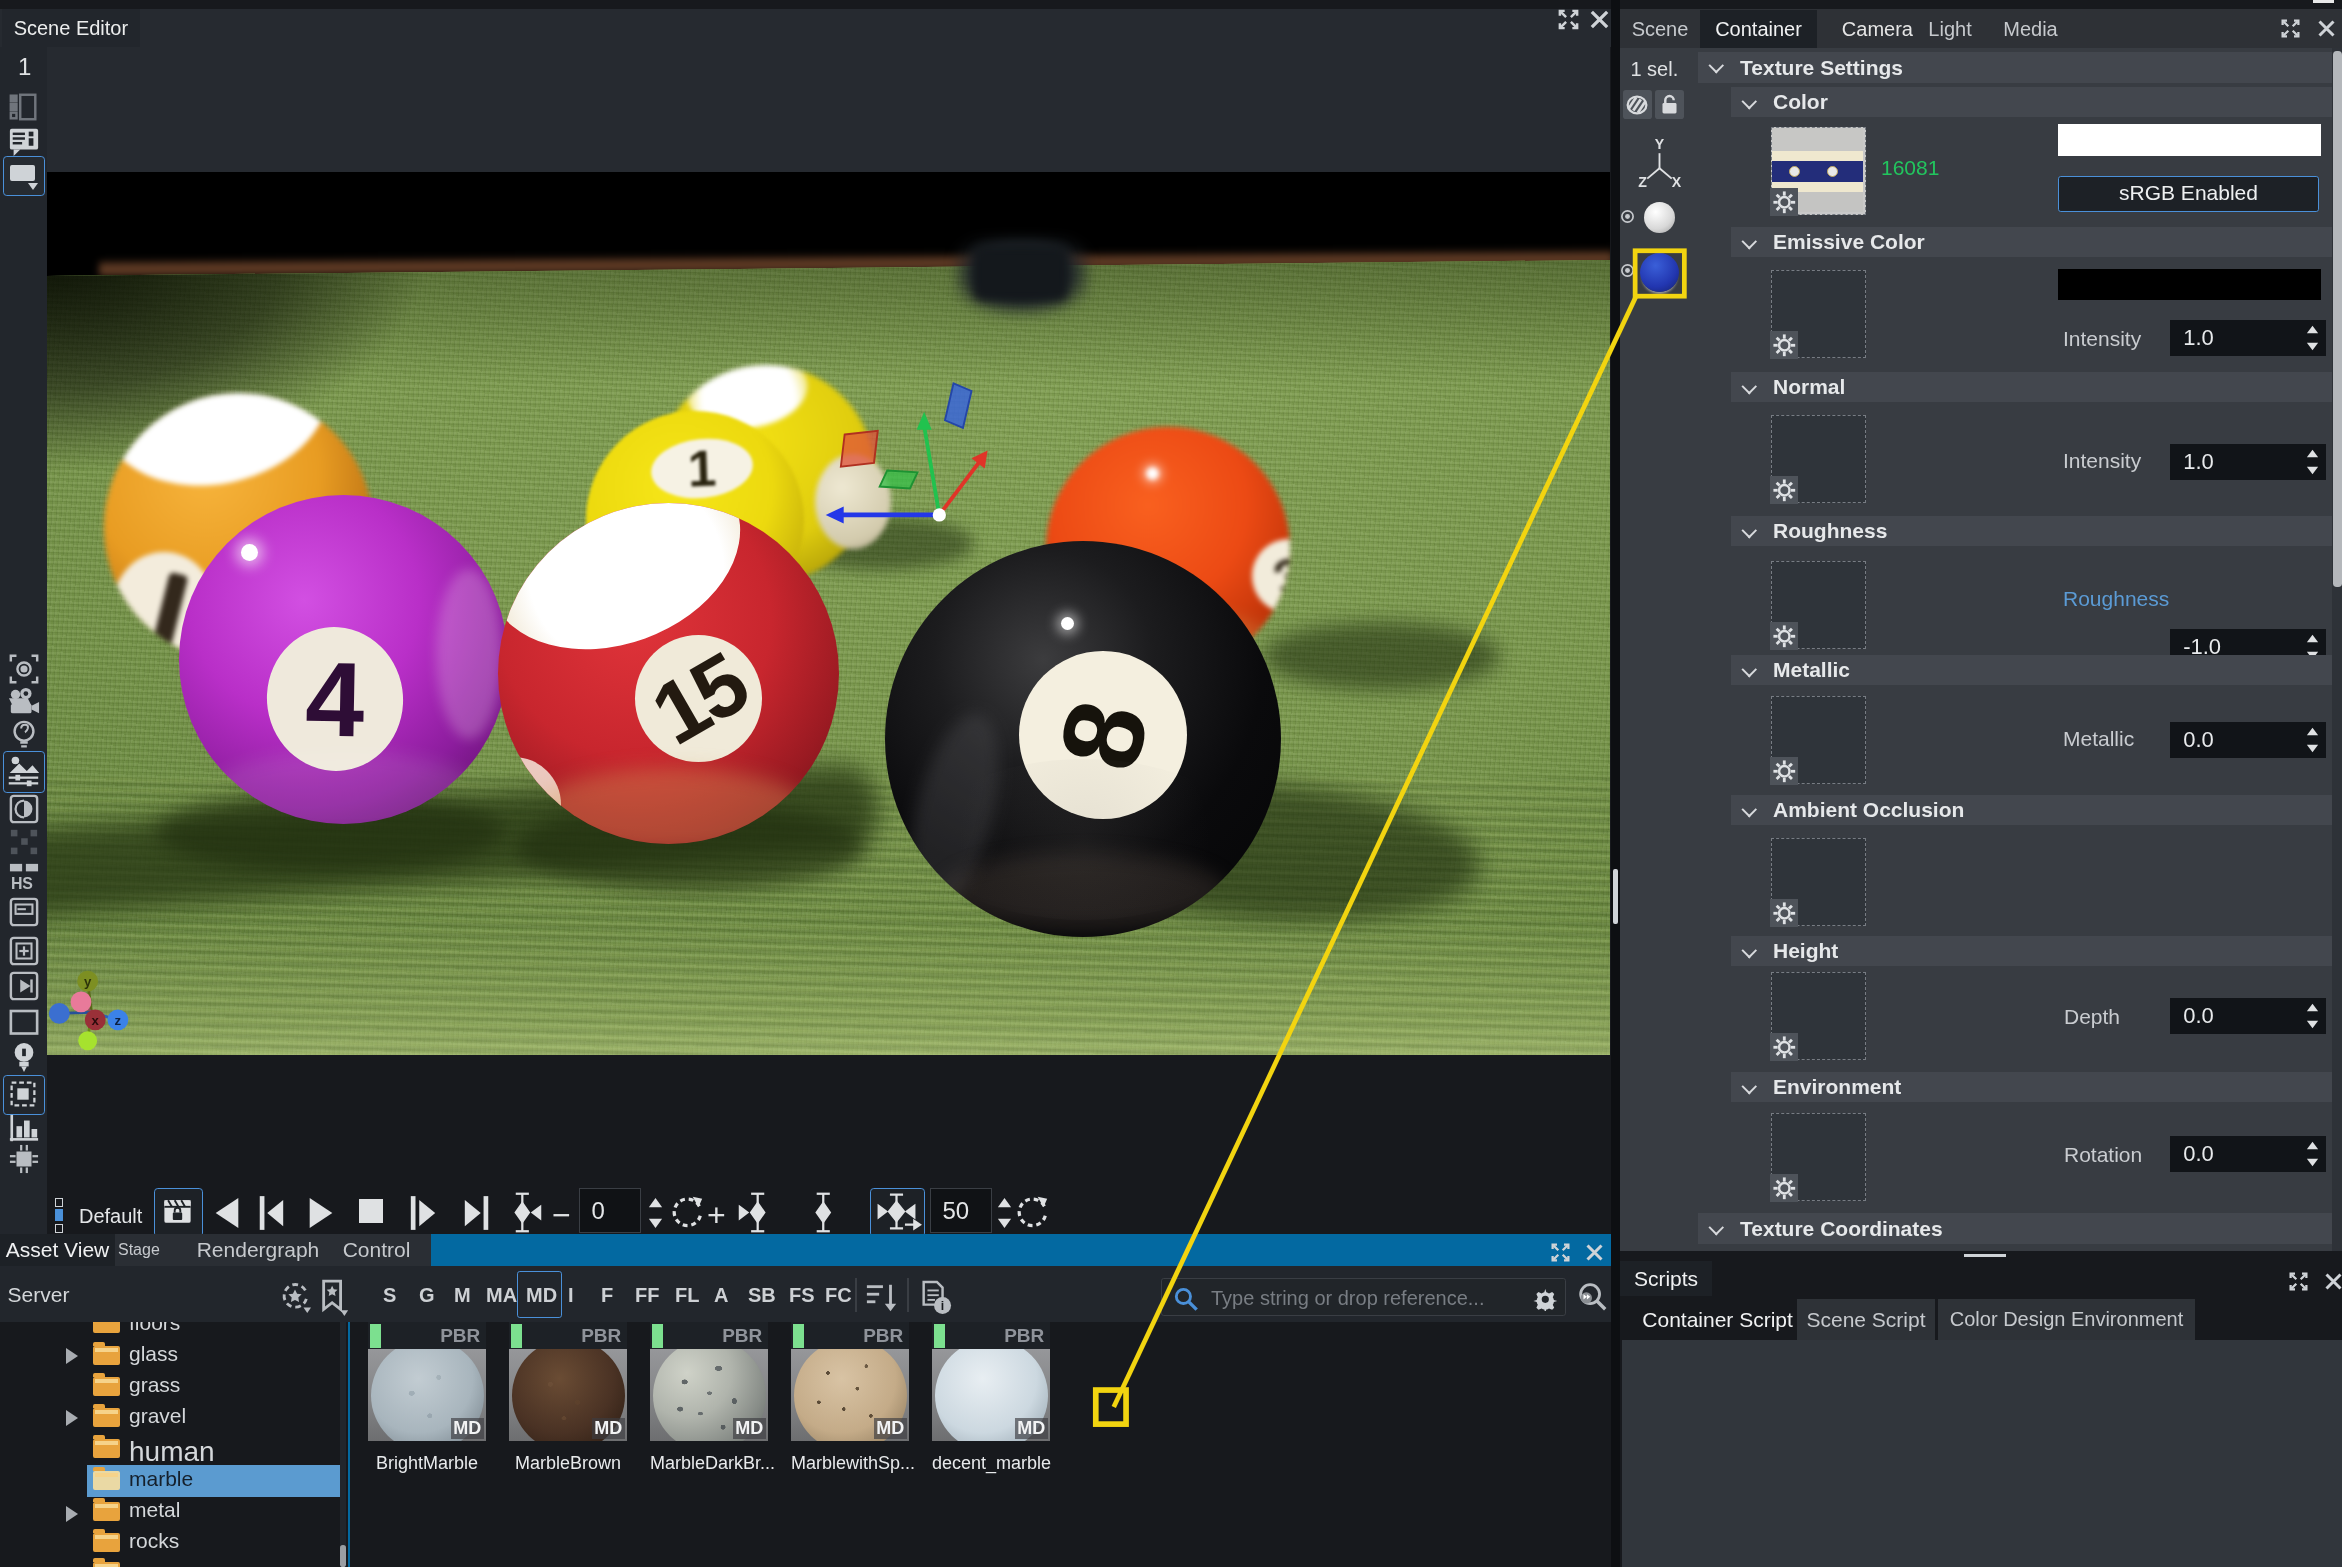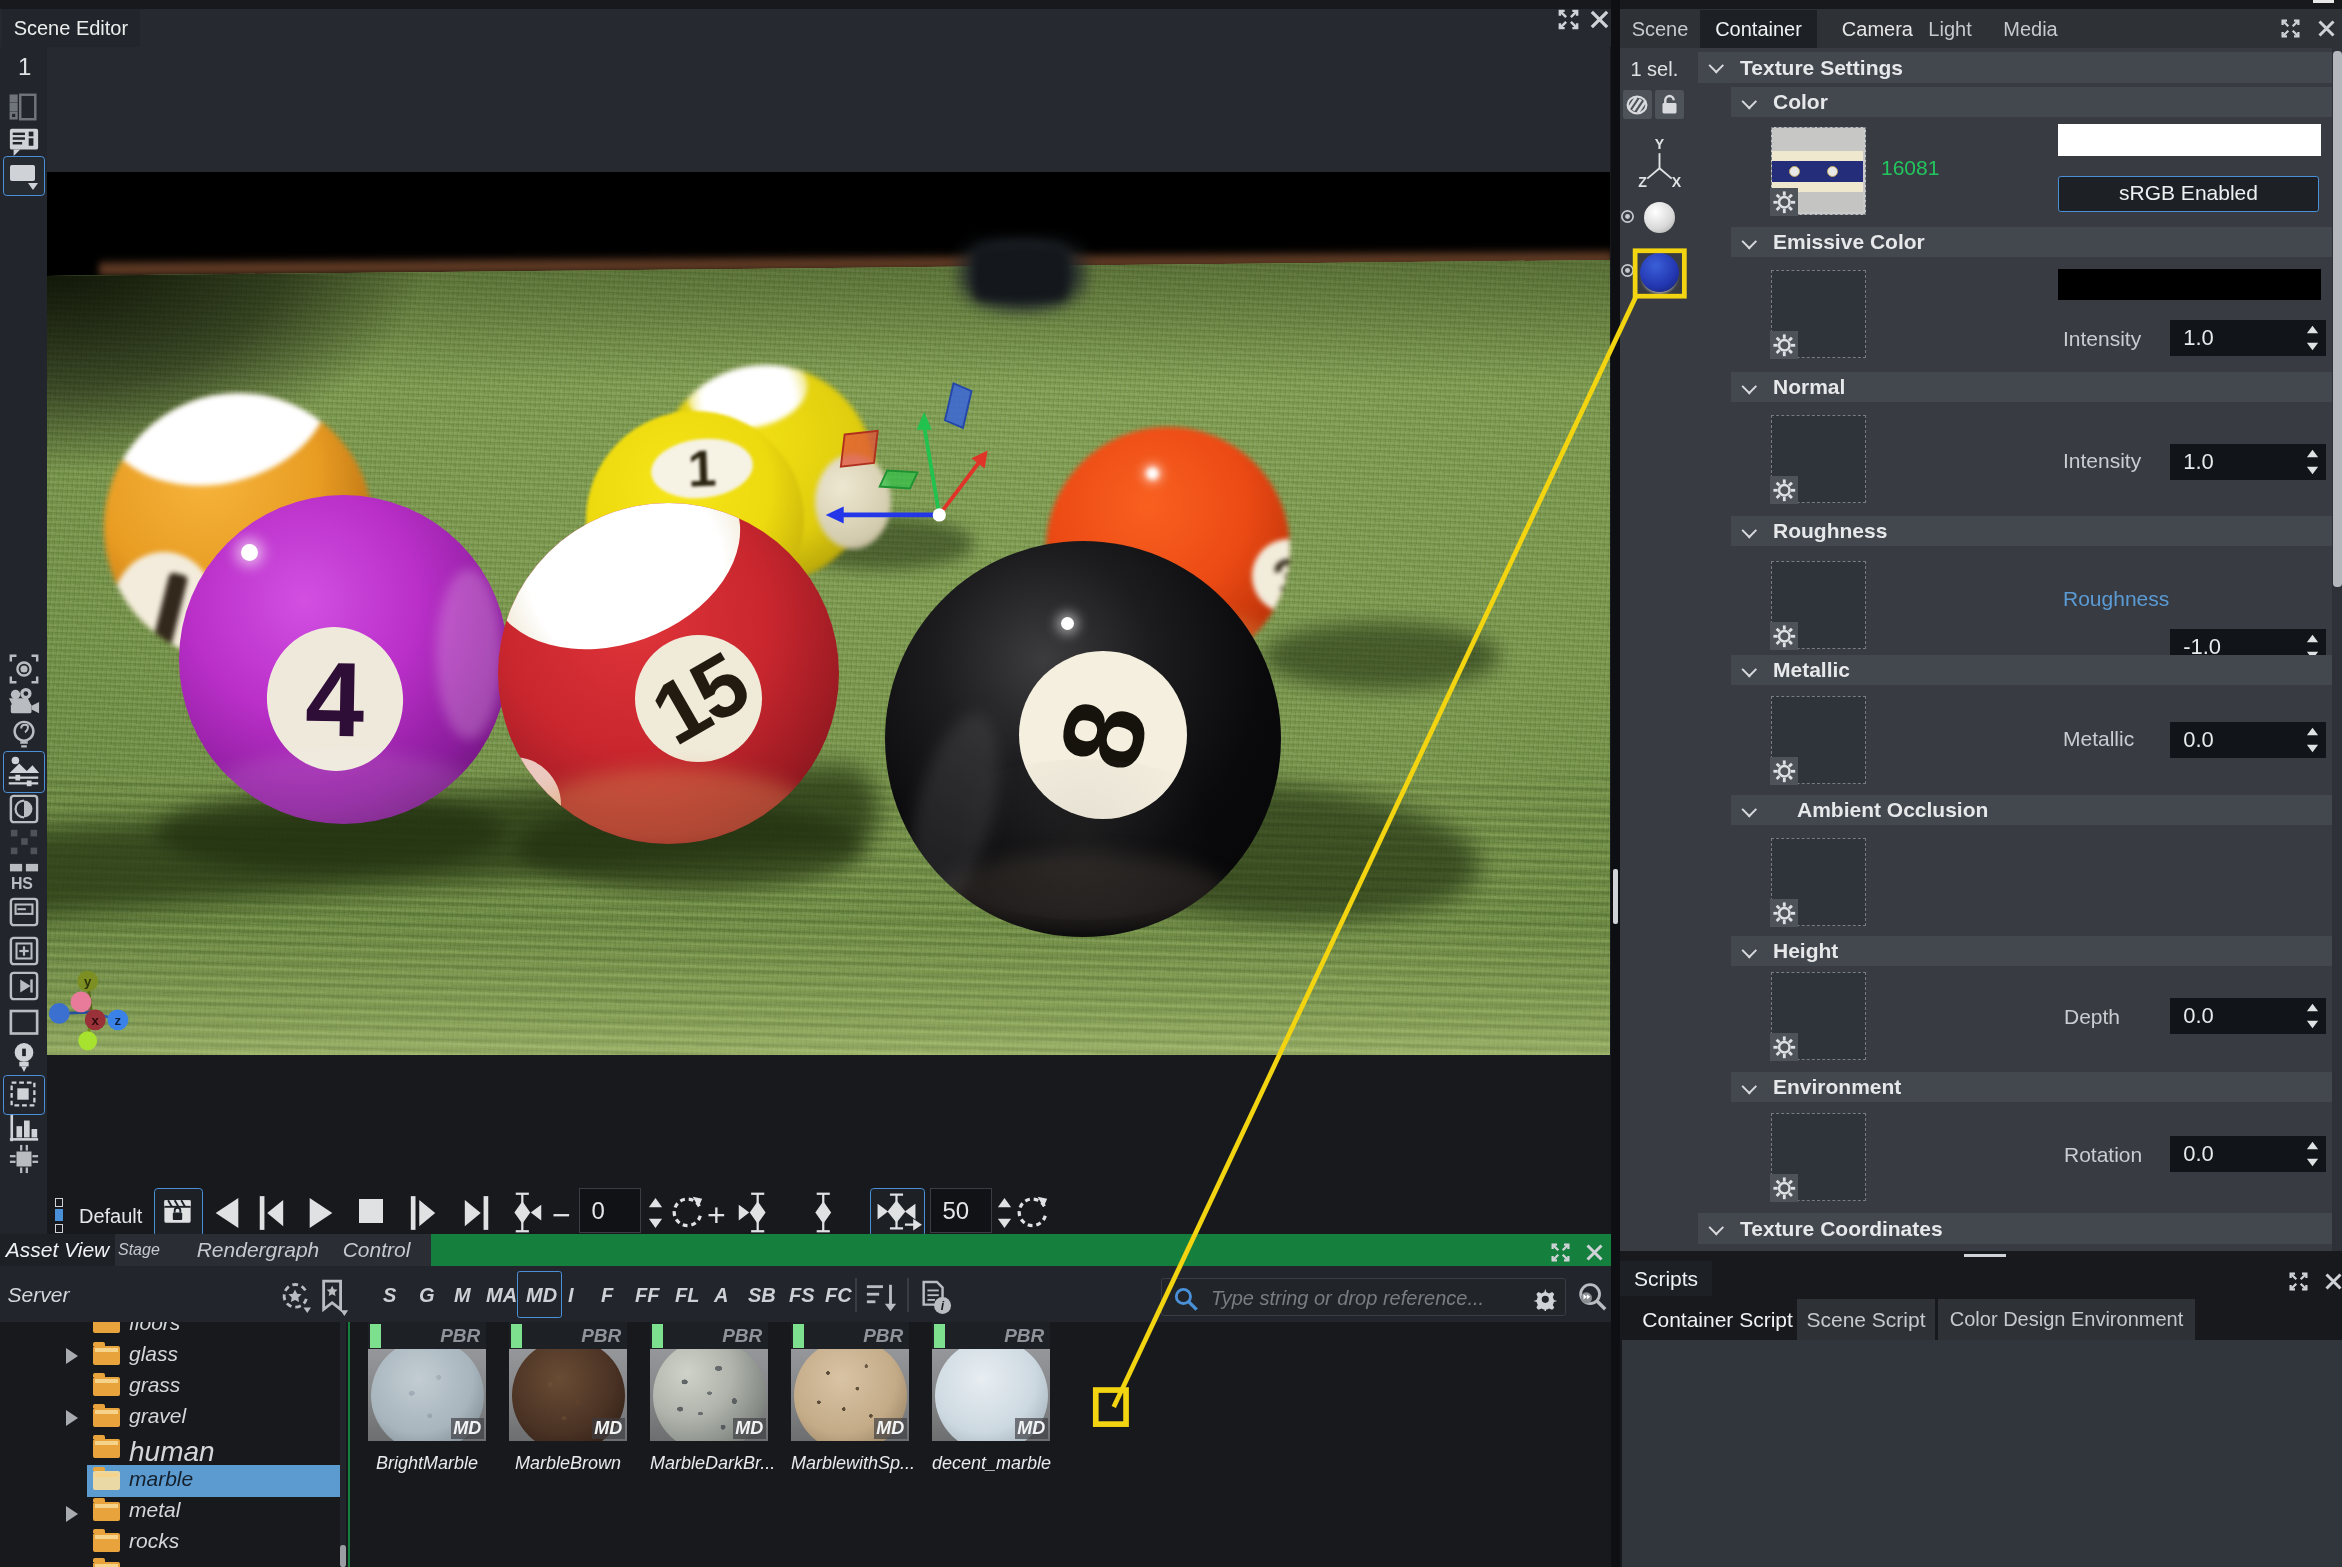--- a/index.html
+++ b/index.html
@@ -420,21 +420,21 @@
     <svg class="abs" style="left:949px;top:141px;" width="17" height="34" viewBox="0 0 18 36">
         <path d="M9 2 L16 12 L2 12 Z" fill="#dfe1e3"></path>
         <path d="M9 34 L16 24 L2 24 Z" fill="#dfe1e3"></path>
       </svg>
     <svg class="abs" style="left:966px;top:138px;" width="38" height="38" viewBox="0 0 40 40">
       <path d="M33 14 A14 14 0 1 0 34 24" fill="none" stroke="#dfe1e3" stroke-width="3.4" stroke-dasharray="5 4"></path>
       <path d="M26 4 L36 6 L32 15 Z" fill="#dfe1e3"></path>
     </svg>
   </div>
 
-  <div class="abs" id="assetpanel" style="left:0;top:1234px;width:1611px;height:333px;background:#15803d;font-style:italic;">
+  <div class="abs" id="assetpanel" style="left:0;top:1234px;width:1611px;height:333px;background:#0369a1;">
 
     <div class="abs" style="left:0;top:0;width:431px;height:32px;background:#2a2e34;"></div>
     <div class="abs" style="left:0;top:0;width:115px;height:32px;background:#1d2126;color:#f0f1f2;font-size:21px;text-align:center;line-height:32px;">Asset View</div>
     <div class="abs" style="left:118px;top:0;width:72px;height:32px;color:#c6c9cd;font-size:16px;text-align:left;line-height:32px;">Stage</div>
     <div class="abs" style="left:192px;top:0;width:132px;height:32px;color:#c6c9cd;font-size:21px;text-align:center;line-height:32px;">Rendergraph</div>
     <div class="abs" style="left:329px;top:0;width:95px;height:32px;color:#c6c9cd;font-size:21px;text-align:center;line-height:32px;">Control</div>
 
     <svg class="abs" style="left:1550px;top:7.6px;" width="21" height="21" viewBox="0 0 24 24">
       <g stroke="#cfd3d7" stroke-width="2.6" fill="none">
           <path d="M3 8 V3 H8 M16 3 H21 V8 M21 16 V21 H16 M8 21 H3 V16"></path>
@@ -815,21 +815,21 @@
                 </g>
               </g>
             </svg></div>
         </div>
       <div class="plabel" style="left:443px;top:679px;">Metallic</div>
       <div class="vbox" style="left:550px;top:674px;">0.0<svg class="spin" viewBox="0 0 16 30">
             <path d="M8 2 L14 10 L2 10 Z" fill="#dfe1e3"></path>
             <path d="M8 28 L14 20 L2 20 Z" fill="#dfe1e3"></path>
           </svg></div>
 
-      <div class="hdr" style="left:111px;top:747px;width:611px;line-height:30px;"><span class="chev" style="left:13.2px;"></span><span style="margin-left:66px;">Ambient Occlusion</span></div>
+      <div class="hdr" style="left:111px;top:747px;width:611px;line-height:30px;"><span class="chev" style="left:13.2px;"></span><span style="margin-left:42px;">Ambient Occlusion</span></div>
       <div class="dbox" style="left:151px;top:790px;">
           <div class="gear"><svg width="24.6" height="24.6" viewBox="0 0 26 26" style="margin:1.9px;">
               <g fill="#dfe2e5">
                 <circle cx="13" cy="13" r="5.5" fill="none" stroke="#dfe2e5" stroke-width="2.6"></circle>
                 <g stroke="#dfe2e5" stroke-width="3">
                   <line x1="13" y1="1.5" x2="13" y2="6"></line>
                   <line x1="13" y1="20" x2="13" y2="24.5"></line>
                   <line x1="1.5" y1="13" x2="6" y2="13"></line>
                   <line x1="20" y1="13" x2="24.5" y2="13"></line>
                   <line x1="4.9" y1="4.9" x2="8" y2="8"></line>

